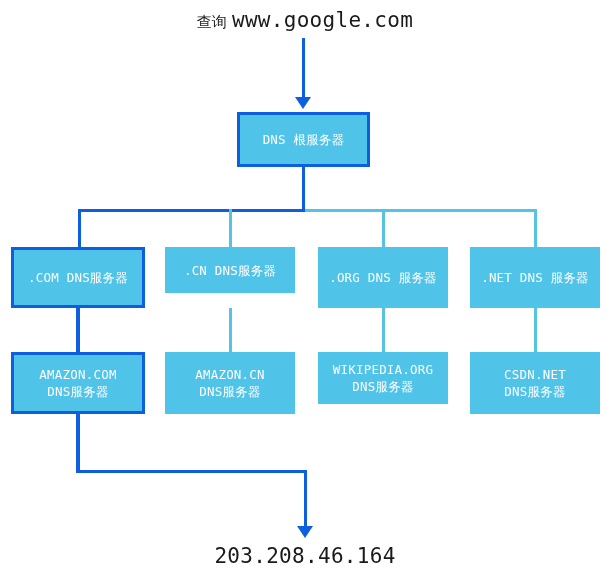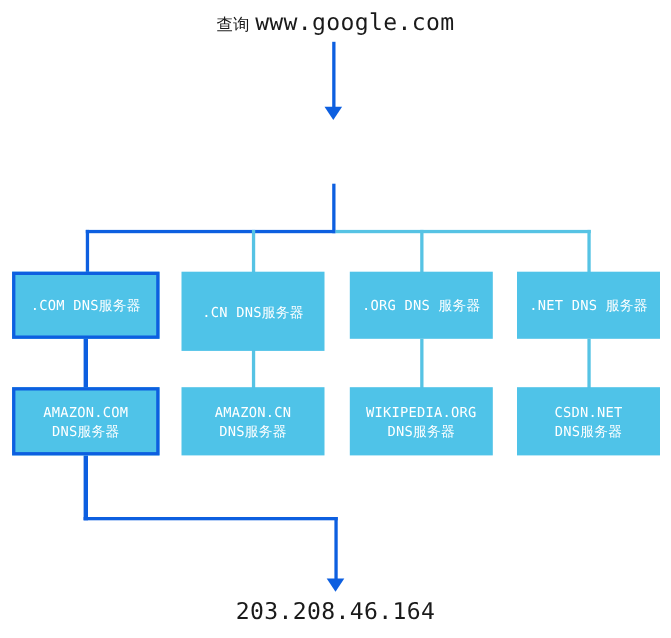--- a/index.html
+++ b/index.html
@@ -96,36 +96,39 @@
 <div id="diagram">
 
   <div class="caption" id="query-label">
     <span class="cjk">查询</span>
     <span class="mono">www.google.com</span>
   </div>
 
   <div class="conn dark" style="left:302px; top:38px; width:3px; height:62px;"></div>
   <div class="arrowhead" style="left:295px; top:97px;"></div>
 
+  <div class="node highlight" style="left:237px; top:112px; width:133px; height:55px;">
+    <span>DNS 根服务器</span>
+  </div>
 
   <div class="conn dark" style="left:302px; top:167px; width:3px; height:45px;"></div>
 
   <div class="conn dark" style="left:78px; top:209px; width:227px; height:3px;"></div>
 
   <div class="conn light" style="left:305px; top:209px; width:232px; height:3px;"></div>
 
   <div class="conn dark" style="left:78px; top:209px; width:3px; height:40px;"></div>
   <div class="conn light" style="left:229px; top:209px; width:3px; height:40px;"></div>
   <div class="conn light" style="left:382px; top:209px; width:3px; height:40px;"></div>
   <div class="conn light" style="left:534px; top:209px; width:3px; height:40px;"></div>
 
   <div class="node highlight" style="left:11px; top:247px; width:134px; height:61px;">
     <span>.COM DNS服务器</span>
   </div>
-  <div class="node" style="left:165px; top:247px; width:130px; height:72px;">
+  <div class="node" style="left:165px; top:247px; width:130px; height:46px;">
     <span>.CN DNS服务器</span>
   </div>
   <div class="node" style="left:318px; top:247px; width:130px; height:61px;">
     <span>.ORG DNS 服务器</span>
   </div>
   <div class="node" style="left:470px; top:247px; width:130px; height:61px;">
     <span>.NET DNS 服务器</span>
   </div>
 
   <div class="conn dark" style="left:76px; top:306px; width:4px; height:48px;"></div>
@@ -134,21 +137,21 @@
   <div class="conn light" style="left:534px; top:308px; width:3px; height:45px;"></div>
 
   <div class="node highlight" style="left:11px; top:352px; width:134px; height:62px;">
     <span>AMAZON.COM</span>
     <span class="line2">DNS服务器</span>
   </div>
   <div class="node" style="left:165px; top:352px; width:130px; height:62px;">
     <span>AMAZON.CN</span>
     <span class="line2">DNS服务器</span>
   </div>
-  <div class="node" style="left:318px; top:352px; width:130px; height:62px;">
+  <div class="node" style="left:318px; top:352px; width:130px; height:52px;">
     <span>WIKIPEDIA.ORG</span>
     <span class="line2">DNS服务器</span>
   </div>
   <div class="node" style="left:470px; top:352px; width:130px; height:62px;">
     <span>CSDN.NET</span>
     <span class="line2">DNS服务器</span>
   </div>
 
   <div class="conn dark" style="left:76px; top:414px; width:4px; height:59px;"></div>
   <div class="conn dark" style="left:76px; top:470px; width:231px; height:3px;"></div>

